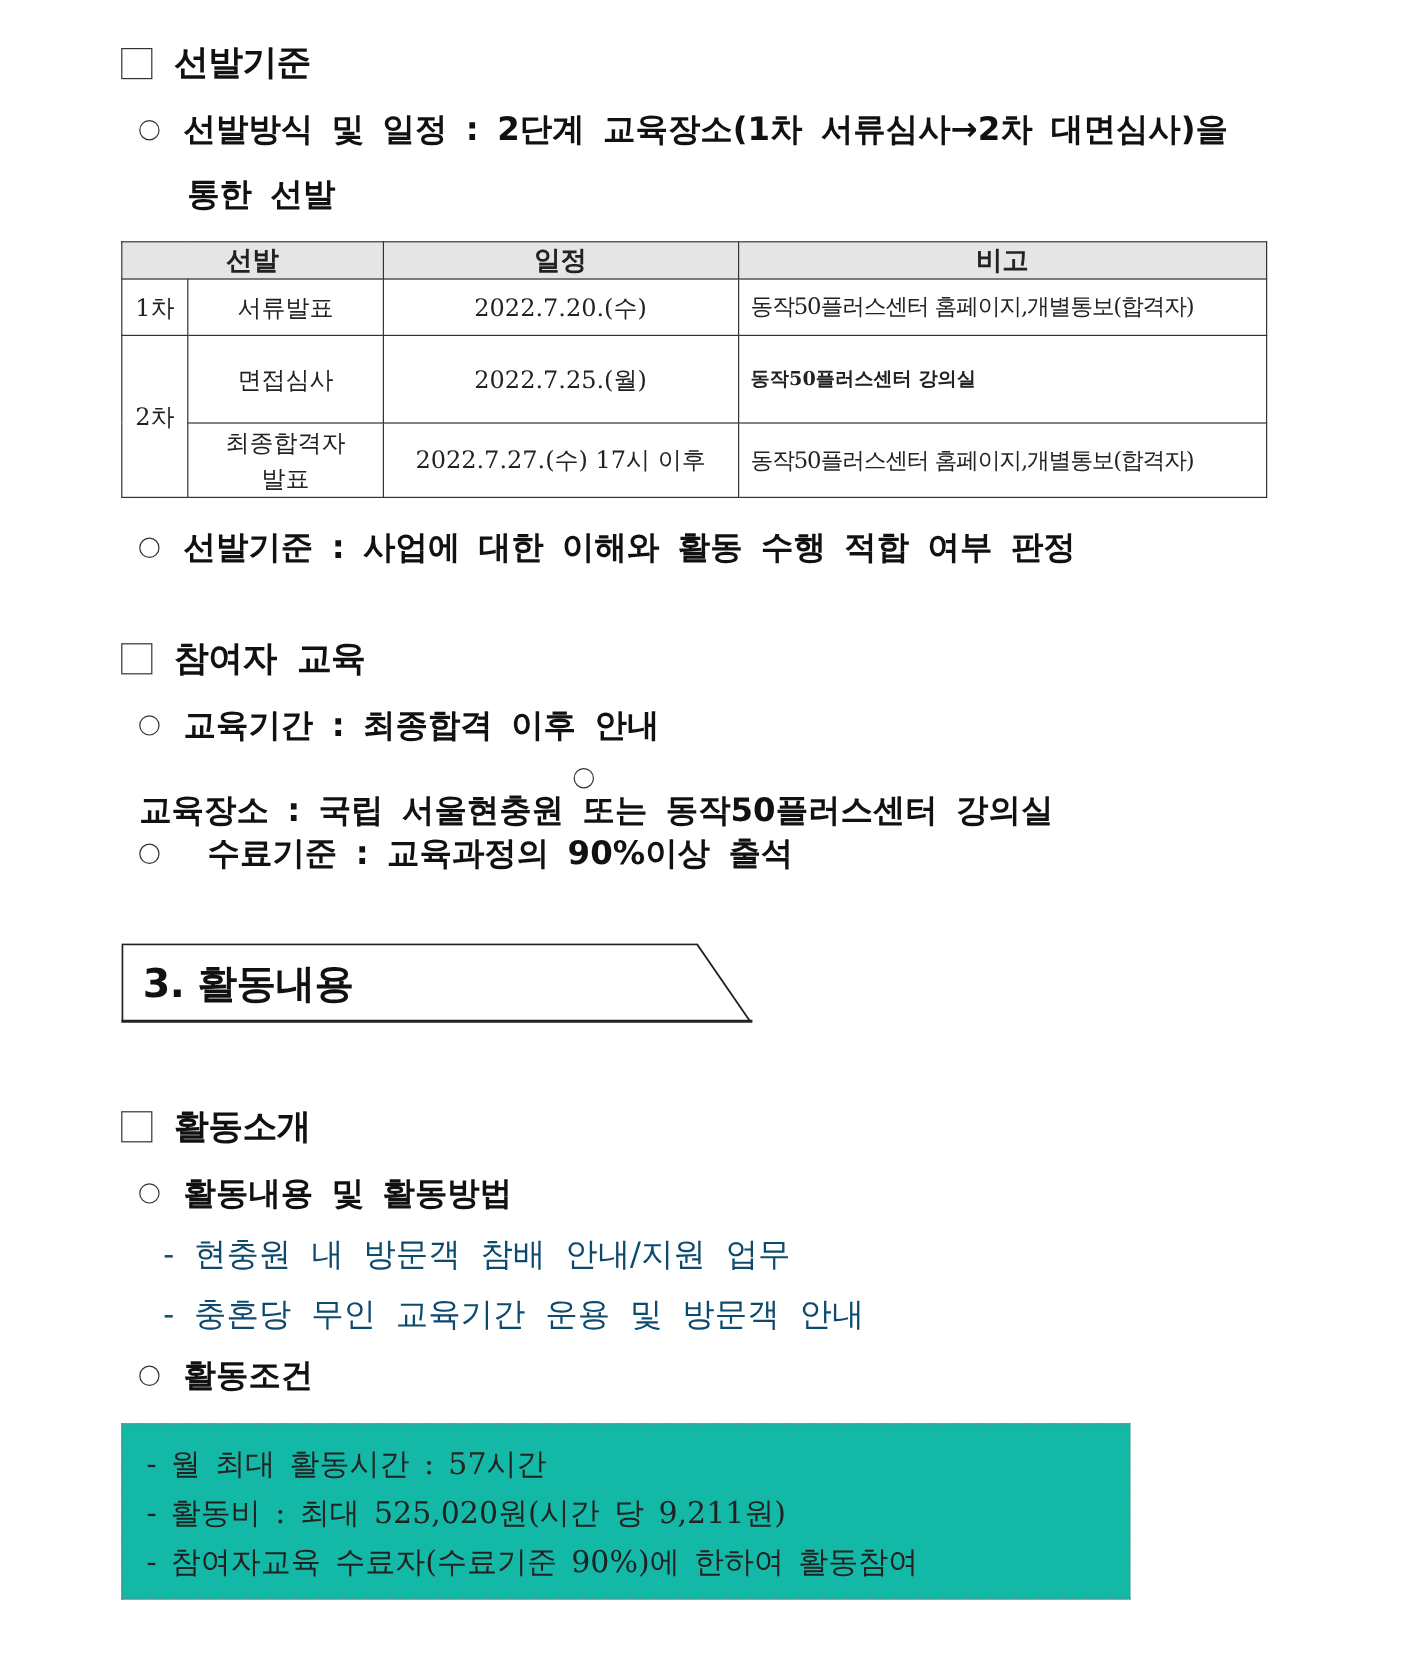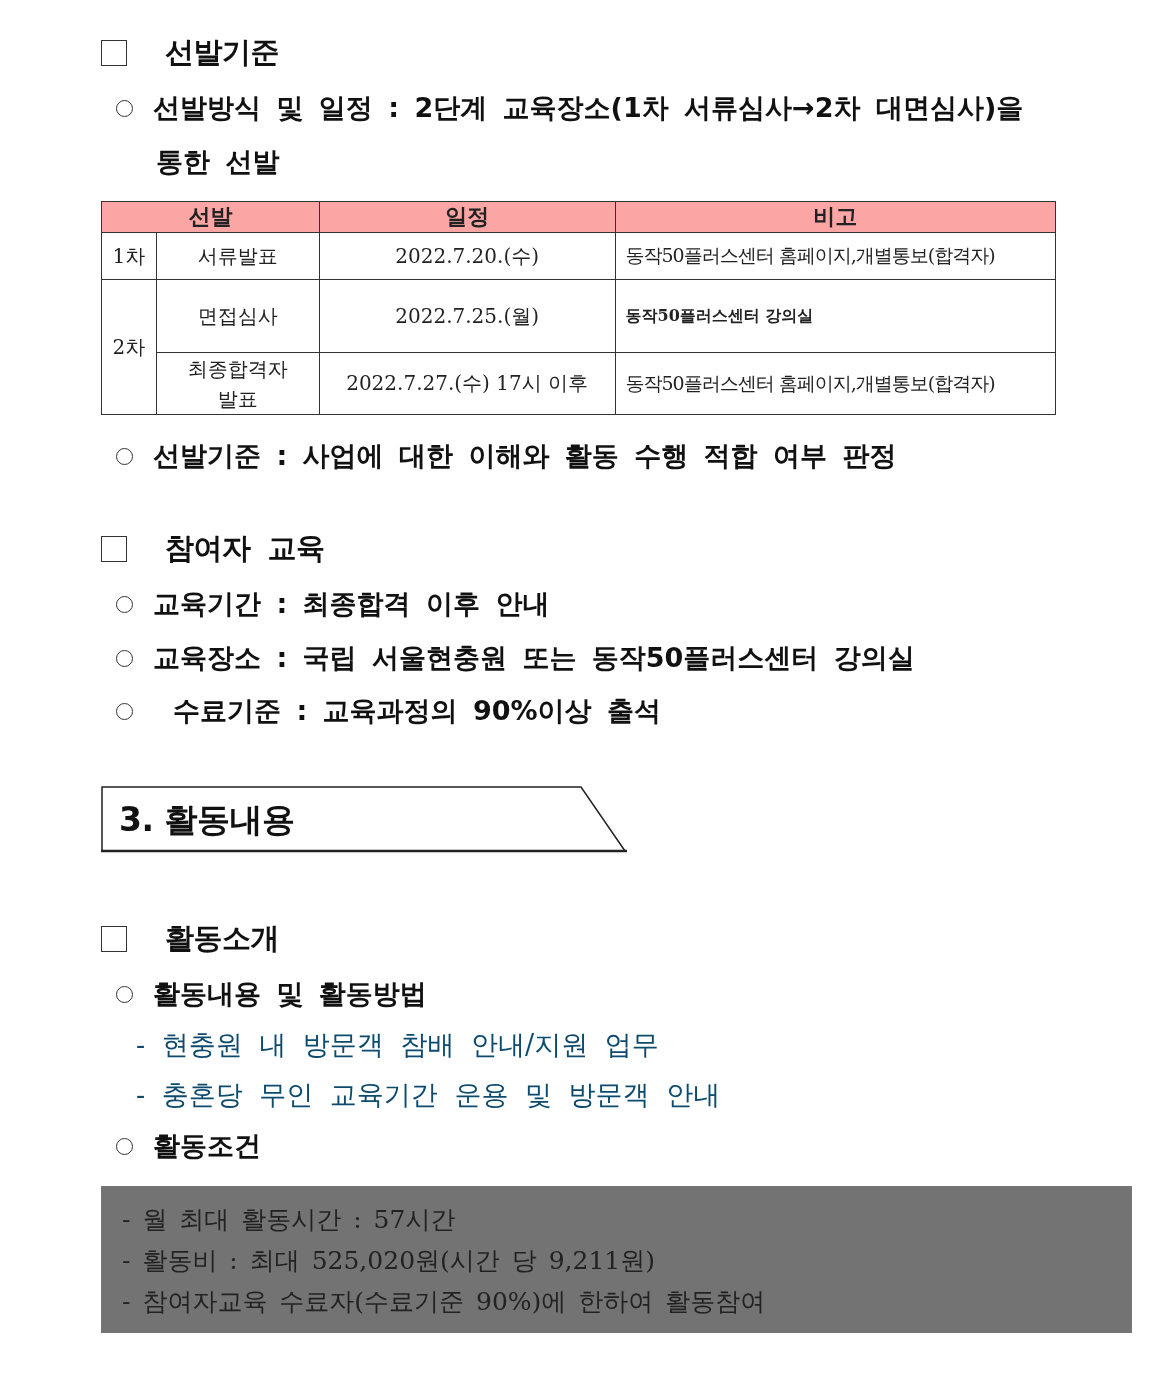--- a/index.html
+++ b/index.html
@@ -2,50 +2,50 @@
 <html><head>
 <meta charset="utf-8">
 <style>
   * { box-sizing: border-box; margin: 0; padding: 0; }
   html, body { width: 1170px; height: 1390px; background: #ffffff; overflow: hidden; }
   body { position: relative; font-family: "DejaVu Sans", "Liberation Sans", sans-serif; color: #111; }
 
   
   .sec-head { position: absolute; left: 101px; display: flex; align-items: center; }
   .sq { width: 26px; height: 26px; border: 1.5px solid #333; background: #fff; margin-right: 18px; flex: none; }
-  .sec-title { font-size: 29px; font-weight: bold; letter-spacing: -0.5px; color: #111; white-space: nowrap; margin-left: 20px; }
+  .sec-title { font-size: 29px; font-weight: bold; letter-spacing: -0.5px; color: #111; white-space: nowrap; }
 
   
   .bullet { position: absolute; left: 116px; display: flex; align-items: center; white-space: nowrap; }
   .circ { width: 17px; height: 17px; border: 1.5px solid #333; border-radius: 50%; margin-right: 20px; flex: none; }
   .b-text { font-size: 27px; font-weight: bold; letter-spacing: 0px; color: #111; word-spacing: 6px; }
   .cont { position: absolute; left: 156px; font-size: 27px; font-weight: bold; color: #111; white-space: nowrap; word-spacing: 6px; }
 
   
   .dash { position: absolute; left: 136px; font-family: "DejaVu Serif", "Liberation Serif", serif; font-size: 27px; color: #0c4a6e; white-space: nowrap; word-spacing: 8px; }
 
   
   table.sched { position: absolute; left: 101px; top: 201px; width: 955px; border-collapse: collapse; font-family: "DejaVu Serif", "Liberation Serif", serif; color: #222; }
   table.sched th, table.sched td { border: 1.3px solid #333; text-align: center; vertical-align: middle; font-weight: normal; }
-  table.sched th { background: #fca5a5; height: 21px; font-size: 22px; font-weight: bold; }
+  table.sched th { background: #e5e5e5; height: 21px; font-size: 22px; font-weight: bold; }
   table.sched td { font-size: 20px; }
   table.sched td.note { text-align: left; padding-left: 10px; font-size: 19px; letter-spacing: -1px; }
   table.sched td.note.wide { font-size: 16px; letter-spacing: 0; font-weight: bold; }
   .c1 { width: 55px; }
   .c2 { width: 163px; }
   .c3 { width: 296px; }
   .c4 { width: 441px; }
 
   
   .banner { position: absolute; left: 101px; top: 786px; width: 526px; height: 66px; }
   .banner svg { position: absolute; left: 0; top: 0; }
   .banner-title { position: absolute; left: 18px; top: 12px; font-size: 33px; font-weight: bold; color: #111; letter-spacing: -0.5px; white-space: nowrap; }
 
   
-  .graybox { position: absolute; left: 101px; top: 1186px; width: 1031px; height: 147px; background: #737373; border: 1px dotted #777; }
+  .graybox { position: absolute; left: 101px; top: 1186px; width: 841px; height: 147px; background: #14b8a6; border: 1px dotted #777; }
   .gb-line { position: absolute; left: 20px; font-family: "DejaVu Serif", "Liberation Serif", serif; font-size: 25px; color: #222; white-space: nowrap; word-spacing: 4px; }
 </style>
 </head>
 <body>
 
 <div class="sec-head" style="top:33px;">
   <span class="sq"></span>
   <span class="sec-title">선발기준</span>
 </div>
 
@@ -100,21 +100,21 @@
 
 <div class="sec-head" style="top:529px;font-family:Liberation Mono, monospace;">
   <span class="sq"></span>
   <span class="sec-title">참여자 교육</span>
 </div>
 
 <div class="bullet" style="top:586px;">
   <span class="circ"></span>
   <span class="b-text">교육기간 : 최종합격 이후 안내</span>
 </div>
-<div class="bullet" style="top:640px;">
+<div class="bullet" style="top:640px;flex-direction:column;">
   <span class="circ"></span>
   <span class="b-text">교육장소 : 국립 서울현충원 또는 동작50플러스센터 강의실</span>
 </div>
 <div class="bullet" style="top:693px;gap:20px;">
   <span class="circ"></span>
   <span class="b-text">수료기준 : 교육과정의 90%이상 출석</span>
 </div>
 
 <div class="banner">
   <svg width="527" height="67" viewBox="0 0 527 67">

